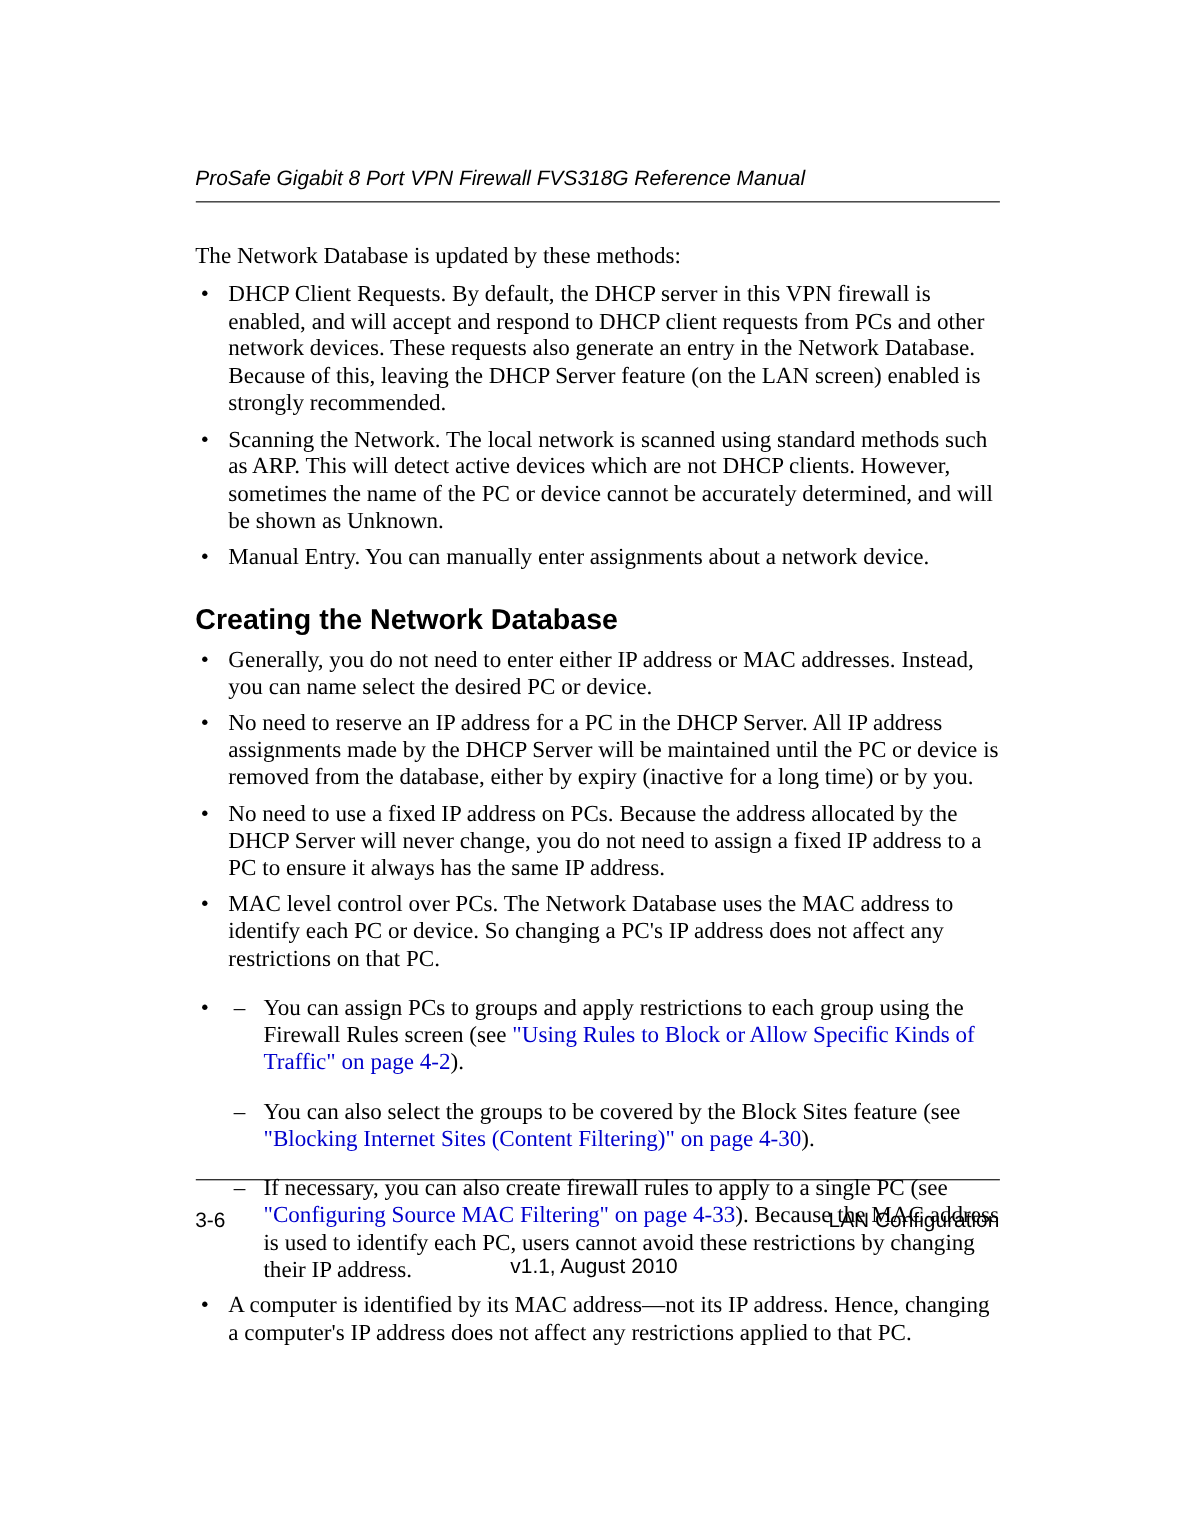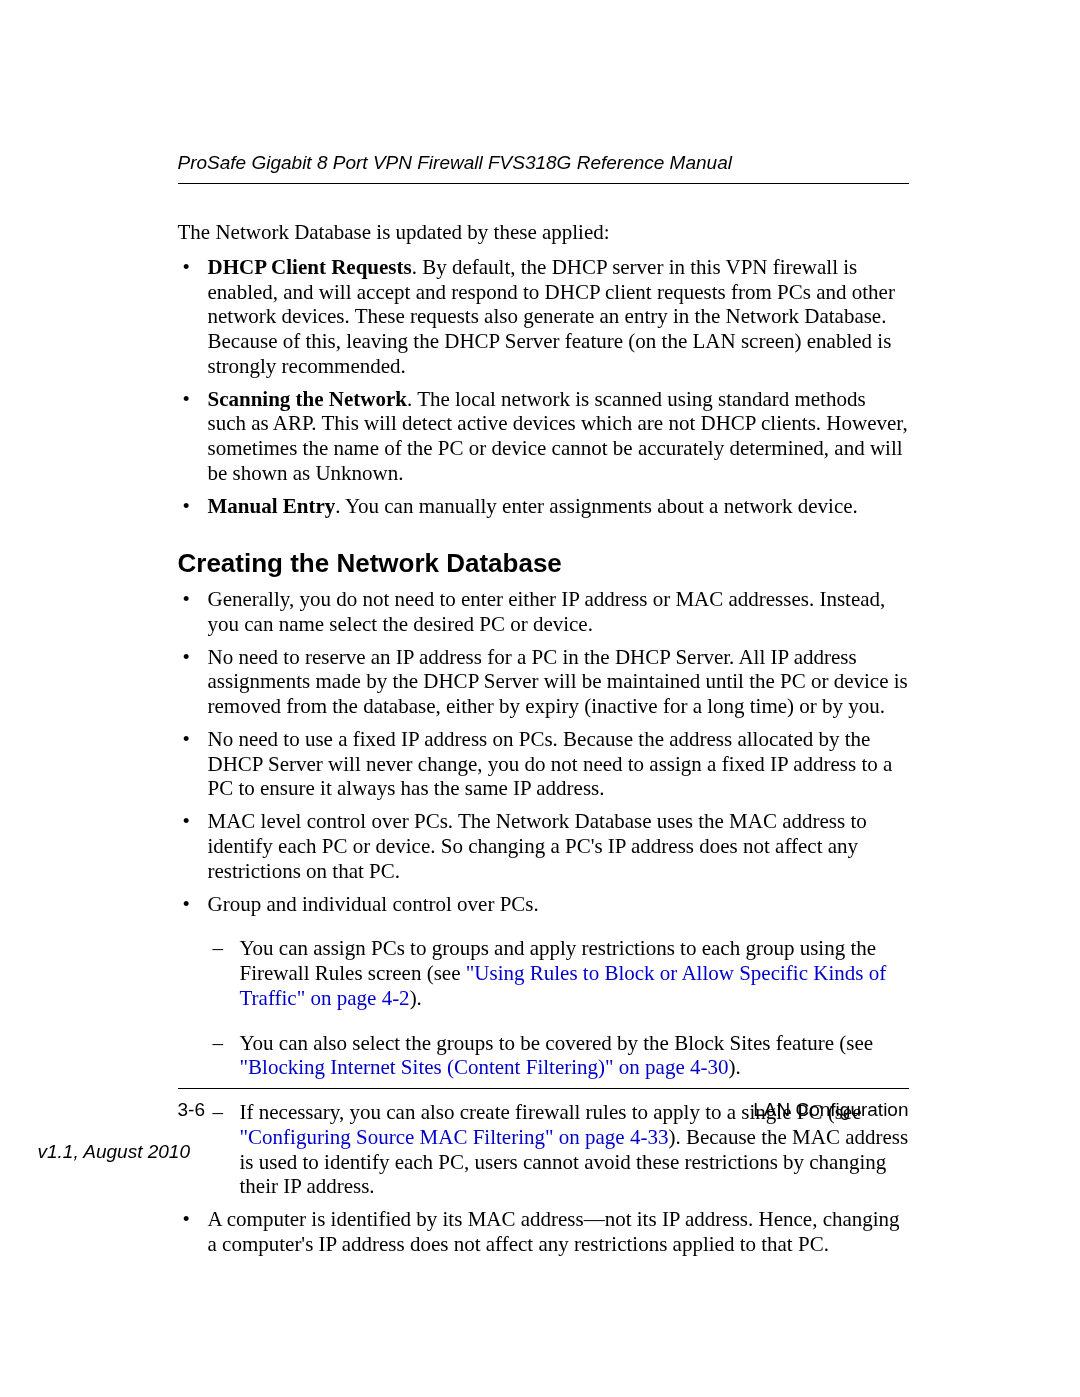--- a/index.html
+++ b/index.html
@@ -86,50 +86,49 @@
   a.xref {
     color: #0000cc;
     text-decoration: none;
   }
   .footer {
     position: absolute;
     left: 140px;
     right: 134px;
     bottom: 276px;
     border-top: 1.5px solid #000;
-    padding-top: 10px;
+    padding-top: 26px;
     font-family: Arial, Helvetica, sans-serif;
     font-size: 19px;
     color: #000;
     display: flex;
     justify-content: space-between;
   }
   .version {
     position: absolute;
     left: 0;
     right: 0;
     bottom: 234px;
-    text-align: left;
+    text-align: center;
     font-family: Arial, Helvetica, sans-serif;
-    font-style: italic;
     font-size: 19px;
     color: #000;
   }
-  .bold { font-weight: bold; }
+  .bold { font-weight: normal; }
 </style>
 </head>
 <body>
 
 <div class="page">
 
   <div class="content">
     <div class="running-head">ProSafe Gigabit 8 Port VPN Firewall FVS318G Reference Manual</div>
 
     <div class="body-text">
-      <p class="intro">The Network Database is updated by these applied:</p>
+      <p class="intro">The Network Database is updated by these methods:</p>
 
       <ul class="bullets">
         <li>
           <span class="bold">DHCP Client Requests</span><span>. By default, the DHCP server in this VPN firewall is enabled, and will accept and respond to DHCP client requests from PCs and other network devices. These requests also generate an entry in the Network Database. Because of this, leaving the DHCP Server feature (on the LAN screen) enabled is strongly recommended.</span>
         </li>
         <li>
           <span class="bold">Scanning the Network</span><span>. The local network is scanned using standard methods such as ARP. This will detect active devices which are not DHCP clients. However, sometimes the name of the PC or device cannot be accurately determined, and will be shown as Unknown.</span>
         </li>
         <li>
           <span class="bold">Manual Entry</span><span>. You can manually enter assignments about a network device.</span>
@@ -138,21 +137,20 @@
 
       <h2 class="section-heading">Creating the Network Database</h2>
 
 
       <ul class="bullets">
         <li>Generally, you do not need to enter either IP address or MAC addresses. Instead, you can name select the desired PC or device.</li>
         <li>No need to reserve an IP address for a PC in the DHCP Server. All IP address assignments made by the DHCP Server will be maintained until the PC or device is removed from the database, either by expiry (inactive for a long time) or by you.</li>
         <li>No need to use a fixed IP address on PCs. Because the address allocated by the DHCP Server will never change, you do not need to assign a fixed IP address to a PC to ensure it always has the same IP address.</li>
         <li>MAC level control over PCs. The Network Database uses the MAC address to identify each PC or device. So changing a PC's IP address does not affect any restrictions on that PC.</li>
         <li>
-          <span>Group and individual control over PCs.</span>
           <ul class="dashes">
             <li>
               <span>You can assign PCs to groups and apply restrictions to each group using the Firewall Rules screen (see </span><a class="xref" href="#">"Using Rules to Block or Allow Specific Kinds of Traffic" on page 4-2</a><span>).</span>
             </li>
             <li>
               <span>You can also select the groups to be covered by the Block Sites feature (see </span><a class="xref" href="#">"Blocking Internet Sites (Content Filtering)" on page 4-30</a><span>).</span>
             </li>
             <li>
               <span>If necessary, you can also create firewall rules to apply to a single PC (see </span><a class="xref" href="#">"Configuring Source MAC Filtering" on page 4-33</a><span>). Because the MAC address is used to identify each PC, users cannot avoid these restrictions by changing their IP address.</span>
             </li>

